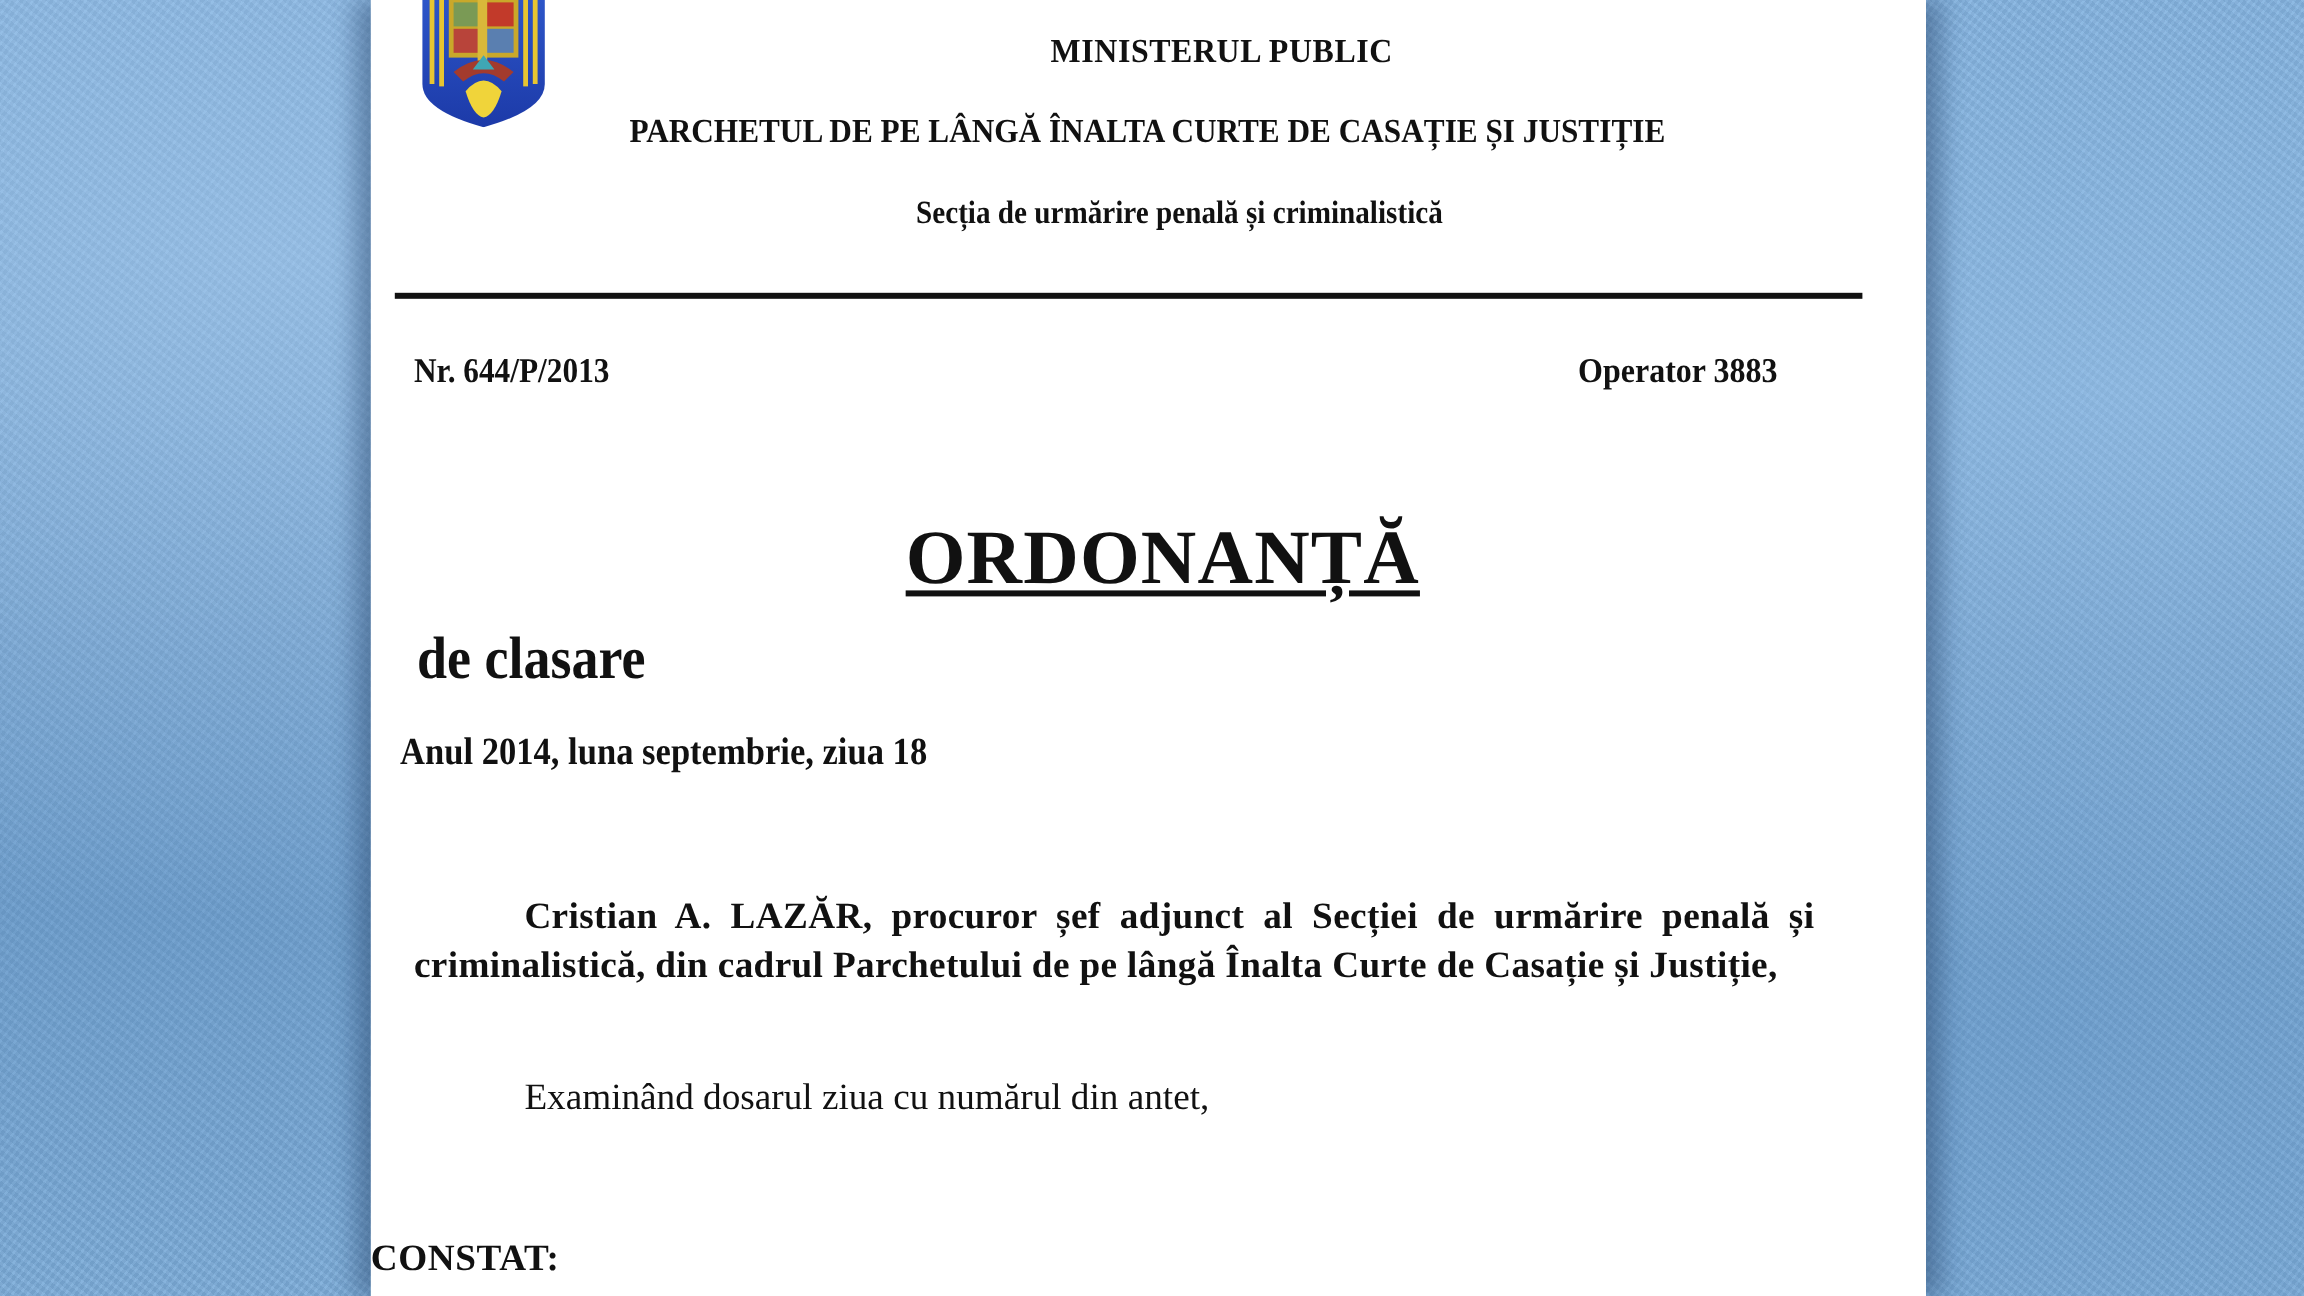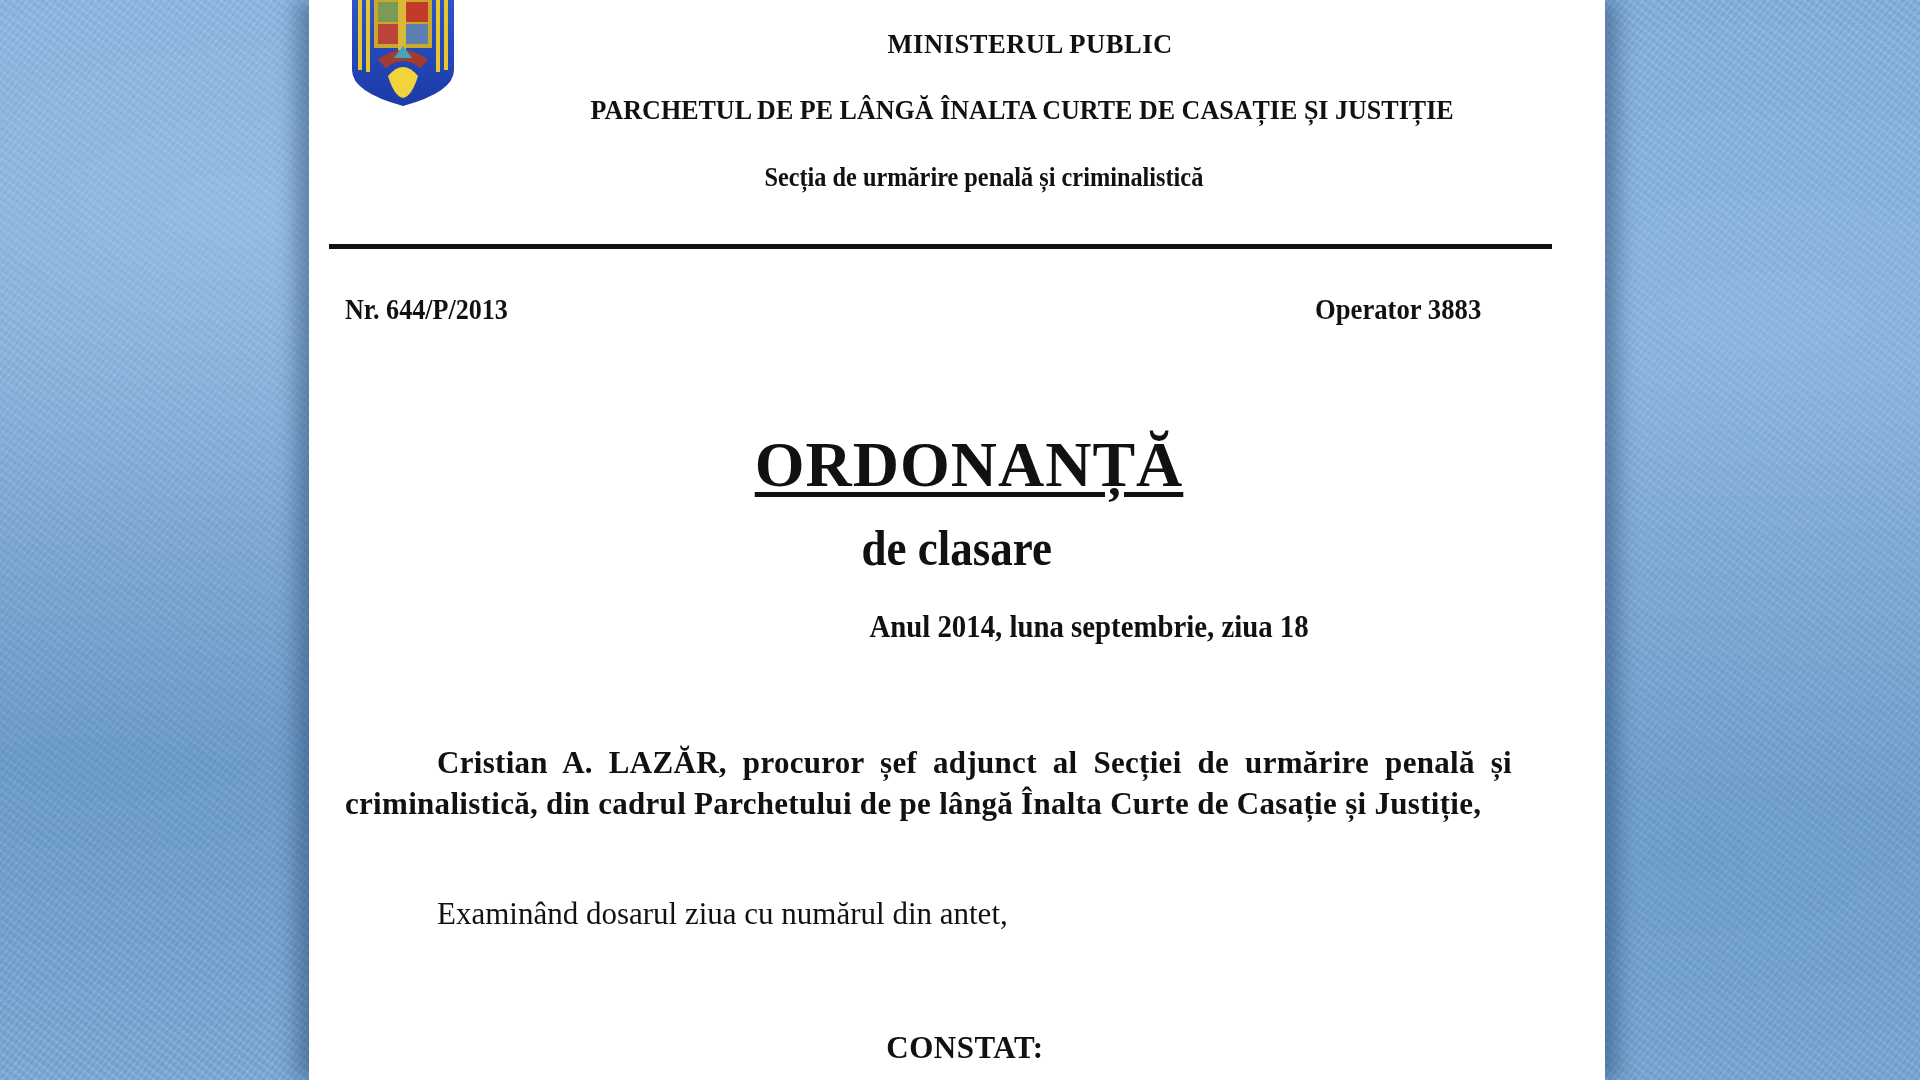--- a/index.html
+++ b/index.html
@@ -18,21 +18,21 @@
       repeating-linear-gradient(37deg, rgba(255,255,255,0.05) 0 3px, rgba(0,0,0,0.04) 3px 7px),
       repeating-linear-gradient(-53deg, rgba(255,255,255,0.04) 0 2px, rgba(0,0,0,0.05) 2px 5px),
       linear-gradient(180deg, #7fb0de 0%, #78a7d4 50%, #82b2de 100%);
   }
   .page {
     position:absolute; left:309px; top:0; width:1296px; height:1080px;
     background:#ffffff;
     box-shadow: -14px 0 18px rgba(40,70,110,0.45), 14px 0 18px rgba(40,70,110,0.45);
   }
   .t { position:absolute; color:#111; font-weight:bold; white-space:nowrap; transform-origin:left top; }
-  .c { position:absolute; color:#111; font-weight:bold; white-space:nowrap; text-align:center; }
+  .c { position:absolute; color:#111; font-weight:bold; white-space:nowrap; }
   .emblem { position:absolute; left:39px; top:0; width:110px; height:106px; }
   .rule { position:absolute; left:20px; top:244px; width:1223px; height:5px; background:#111; }
   .para {
     position:absolute; left:36px; top:742px; width:1167px;
     font-size:31px; line-height:41px; font-weight:bold; color:#111;
     text-align:justify; text-indent:92px;
     letter-spacing:0.3px;
   }
   .para2 {
     position:absolute; left:128px; top:893px;
@@ -91,21 +91,21 @@
   <div class="rule"></div>
 
   <div class="t" style="left:36px; top:293px; font-size:29px; transform:scaleX(0.9);">Nr. 644/P/2013</div>
 
   <div class="t" style="left:1006px; top:293px; font-size:29px; transform:scaleX(0.92);">Operator 3883</div>
 
   <div class="title-ord">
     <span>ORDONANȚĂ</span>
   </div>
 
-  <div class="c" style="left:0; width:1296px; top:519px; font-size:50px;">
+  <div class="c" style="left:0; width:1296px; top:519px; font-size:50px;padding-left:28px;">
     <span style="display:inline-block; transform:scaleX(0.9);">de clasare</span>
   </div>
 
   <div class="c" style="left:0; width:1560px; top:608px; font-size:32px;">
     <span style="display:inline-block; transform:scaleX(0.9);">Anul 2014, luna septembrie, ziua 18</span>
   </div>
 
   <div class="para">Cristian A. LAZĂR, procuror șef adjunct al Secției de urmărire penală și criminalistică, din cadrul Parchetului de pe lângă Înalta Curte de Casație și Justiție,</div>
 
   <div class="para2">Examinând dosarul ziua cu numărul din antet,</div>

